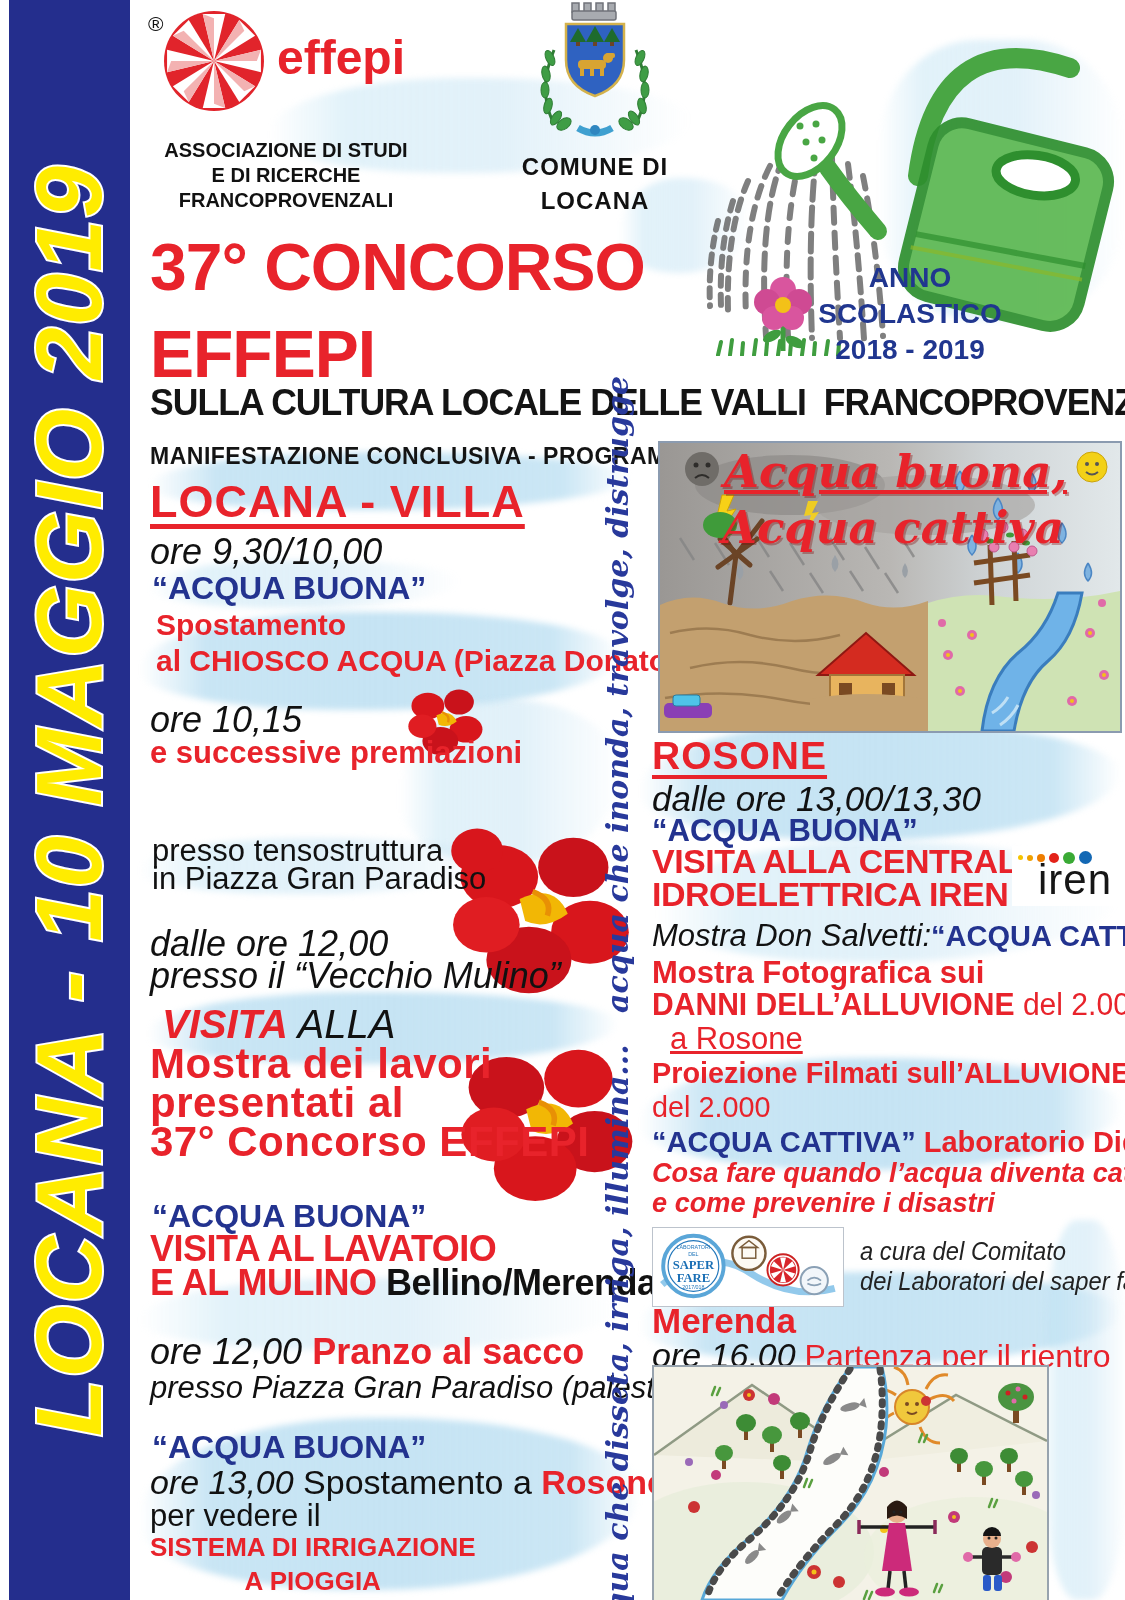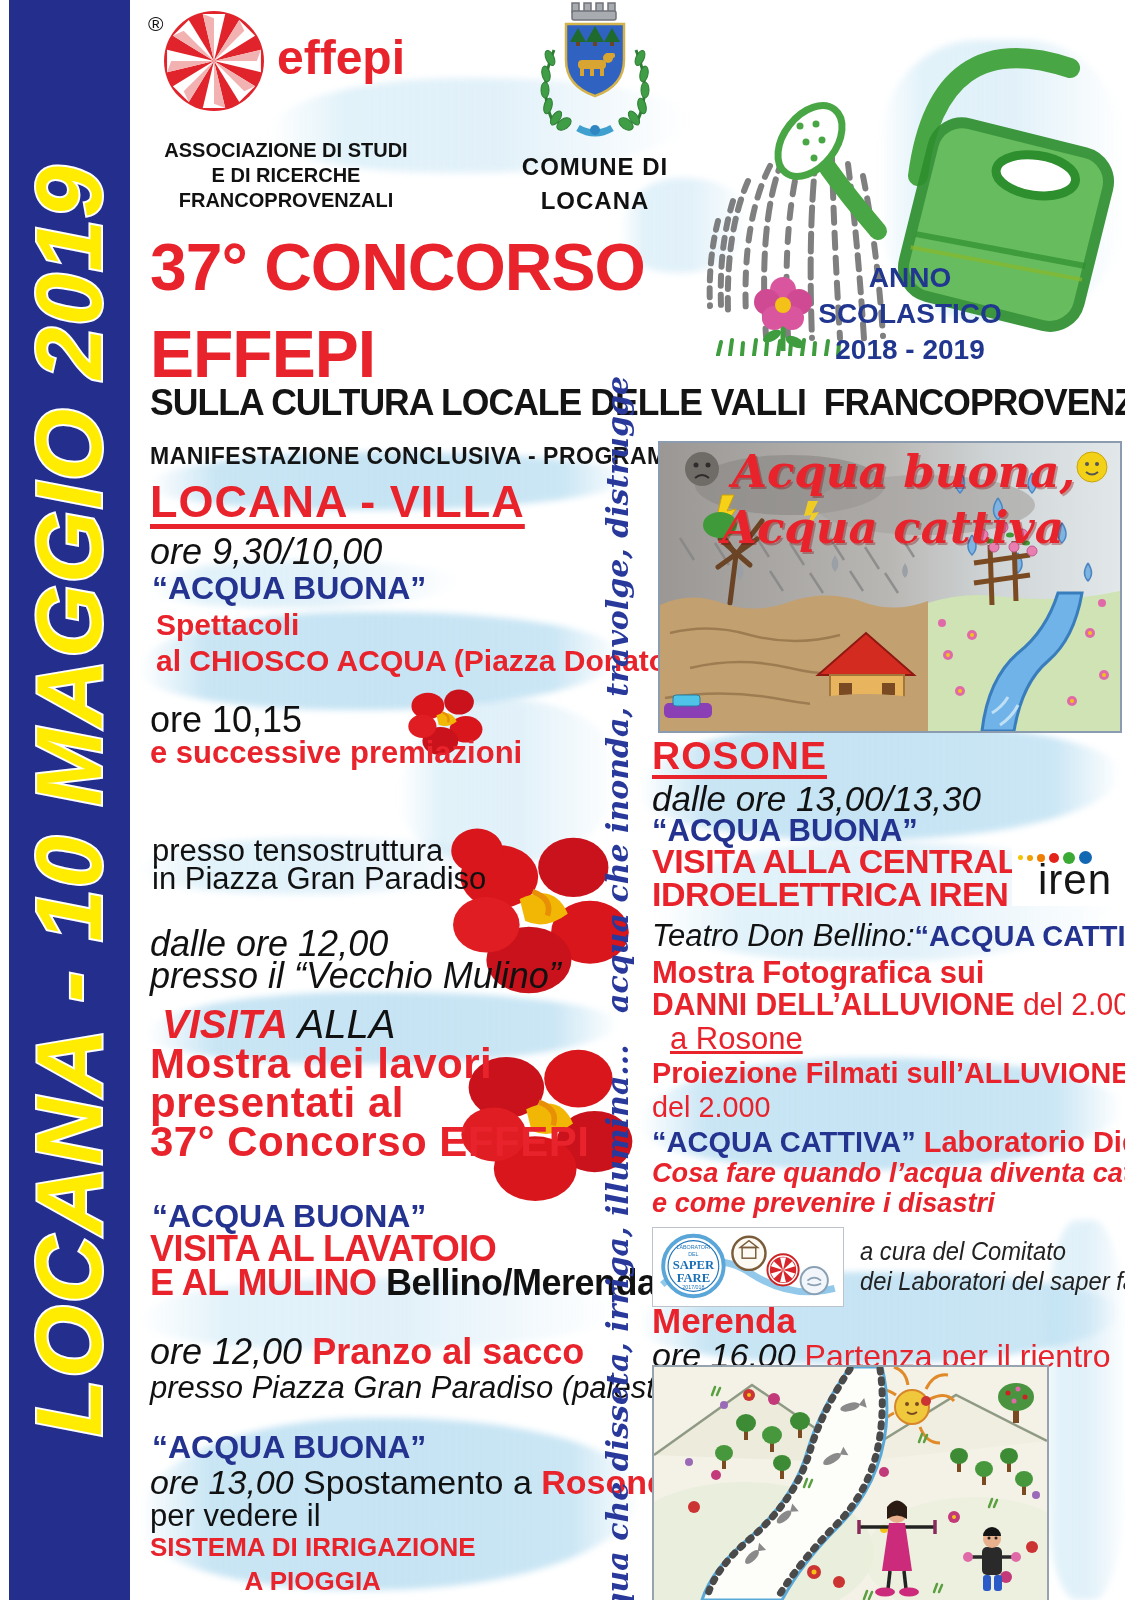--- a/index.html
+++ b/index.html
@@ -26,21 +26,21 @@
   #subtitle{left:150px;top:382px;font-size:37px;font-weight:bold;color:#141414;transform:scaleX(.96);transform-origin:left;letter-spacing:-1px;}
   #program{left:150px;top:443px;font-size:23px;font-weight:bold;letter-spacing:.5px;color:#141414;}
   #can{left:688px;top:6px;width:432px;height:350px;}
   #paint-flowers{left:388px;top:658px;width:272px;height:562px;}
   
   #lb-title{left:150px;top:476px;font-size:45px;font-weight:bold;color:#e8232b;letter-spacing:1px;
             text-decoration:underline;text-decoration-thickness:5px;text-underline-offset:7px;}
   #lb-t1{left:150px;top:531px;font-size:36px;font-style:italic;}
   #lb-ab1{left:152px;top:570px;font-size:32px;font-weight:bold;color:#23338f;}
   #lb-acc{left:156px;top:607px;font-size:30px;font-weight:bold;color:#e8232b;line-height:36px;}
-  #lb-t2{left:150px;top:699px;font-size:36px;}
+  #lb-t2{left:150px;top:699px;font-size:36px;font-style:italic;}
   #lb-spett{left:150px;top:736px;font-size:31px;font-weight:bold;color:#e8232b;line-height:33px;}
   #lb-tenso{left:152px;top:837px;font-size:31px;line-height:28px;}
   #lb-t3{left:150px;top:928px;font-size:36px;font-style:italic;line-height:32px;}
   #lb-visita{left:150px;top:1002px;font-size:40px;font-style:italic;margin-left:12px;}
   #lb-mostra{left:150px;top:1044px;font-size:42px;font-weight:bold;color:#e8232b;line-height:39px;letter-spacing:.5px;}
   #lb-ab2{left:152px;top:1198px;font-size:32px;font-weight:bold;color:#23338f;}
   #lb-lava{left:150px;top:1232px;font-size:36px;font-weight:bold;color:#e8232b;line-height:34px;letter-spacing:-.5px;}
   #lb-pranzo{left:150px;top:1331px;font-size:36px;}
   #lb-palestra{left:150px;top:1370px;font-size:31px;font-style:italic;}
   #lb-ab3{left:152px;top:1429px;font-size:32px;font-weight:bold;color:#23338f;}
@@ -292,21 +292,21 @@
         <ellipse cx="-29" cy="8" rx="18" ry="15" fill="#e01d22"></ellipse>
       <path d="M-11 -6 Q8 -15 15 2 Q3 11 -8 6 Z" fill="#f2b705"></path>
         <path d="M-4 -10 Q7 -6 4 3" stroke="#e89005" stroke-width="3" fill="none"></path>
     </g>
   </svg>
 
   <div class="abs" id="lb-title">LOCANA - VILLA</div>
   <div class="abs" id="lb-t1">ore 9,30/10,00</div>
   <div class="abs" id="lb-ab1">“ACQUA BUONA”</div>
   <div class="abs" id="lb-acc">
-    <div>Spettacoli</div>
+    <div>Spostamento</div>
     <div>al CHIOSCO ACQUA (Piazza Donatori)</div>
   </div>
   <div class="abs" id="lb-t2">ore 10,15</div>
   <div class="abs" id="lb-spett">
     <div>e successive premiazioni</div>
   </div>
   <div class="abs" id="lb-tenso">
     <div>presso tensostruttura</div>
     <div>in Piazza Gran Paradiso</div>
   </div>
@@ -453,21 +453,21 @@
       </g>
       <g fill="#f3c118">
         <circle cx="288" cy="212" r="2"></circle>
           <circle cx="312" cy="192" r="2"></circle>
           <circle cx="300" cy="248" r="2"></circle>
           <circle cx="430" cy="190" r="2"></circle>
           <circle cx="444" cy="232" r="2"></circle>
           <circle cx="412" cy="258" r="2"></circle>
       </g>
     </svg>
-    <div class="d1t" style="left:72px;top:2px;">Acqua buona,</div>
+    <div class="d1t" style="left:64px;top:2px;text-decoration:underline;">Acqua buona,</div>
     <div class="d1t" style="left:62px;top:58px;">Acqua cattiva</div>
   </div>
 
   <div class="abs" id="rb-rosone">ROSONE</div>
   <div class="abs" id="rb-time1">dalle ore 13,00/13,30</div>
   <div class="abs" id="rb-ab">“ACQUA BUONA”</div>
   <div class="abs" id="rb-centrale">
     <div>VISITA ALLA CENTRALE</div>
     <div>IDROELETTRICA IREN</div>
   </div>
@@ -476,21 +476,21 @@
       <i style="width:5px;height:5px;background:#f5c400"></i>
       <i style="width:6px;height:6px;background:#f0a000"></i>
       <i style="width:8px;height:8px;background:#ee7d00"></i>
       <i style="width:10px;height:10px;background:#e32219"></i>
       <i style="width:12px;height:12px;background:#3aaa35"></i>
       <i style="width:13px;height:13px;background:#1368b4"></i>
     </div>
     <div class="word">iren</div>
   </div>
   <div class="abs" id="rb-teatro">
-    <span class="it">Teatro Don Bellino:</span><span class="navy b" style="font-size:29px">“ACQUA CATTIVA”</span>
+    <span class="it">Mostra Don Salvetti:</span><span class="navy b" style="font-size:29px">“ACQUA CATTIVA”</span>
   </div>
   <div class="abs" id="rb-mostra-foto">Mostra Fotografica sui</div>
   <div class="abs" id="rb-danni">
     <span class="b">DANNI DELL’ALLUVIONE</span><span> del 2.000</span>
   </div>
   <div class="abs" id="rb-arosone">a Rosone</div>
   <div class="abs" id="rb-proiezione">
     <div class="b">Proiezione Filmati sull’ALLUVIONE</div>
     <div>del 2.000</div>
   </div>

